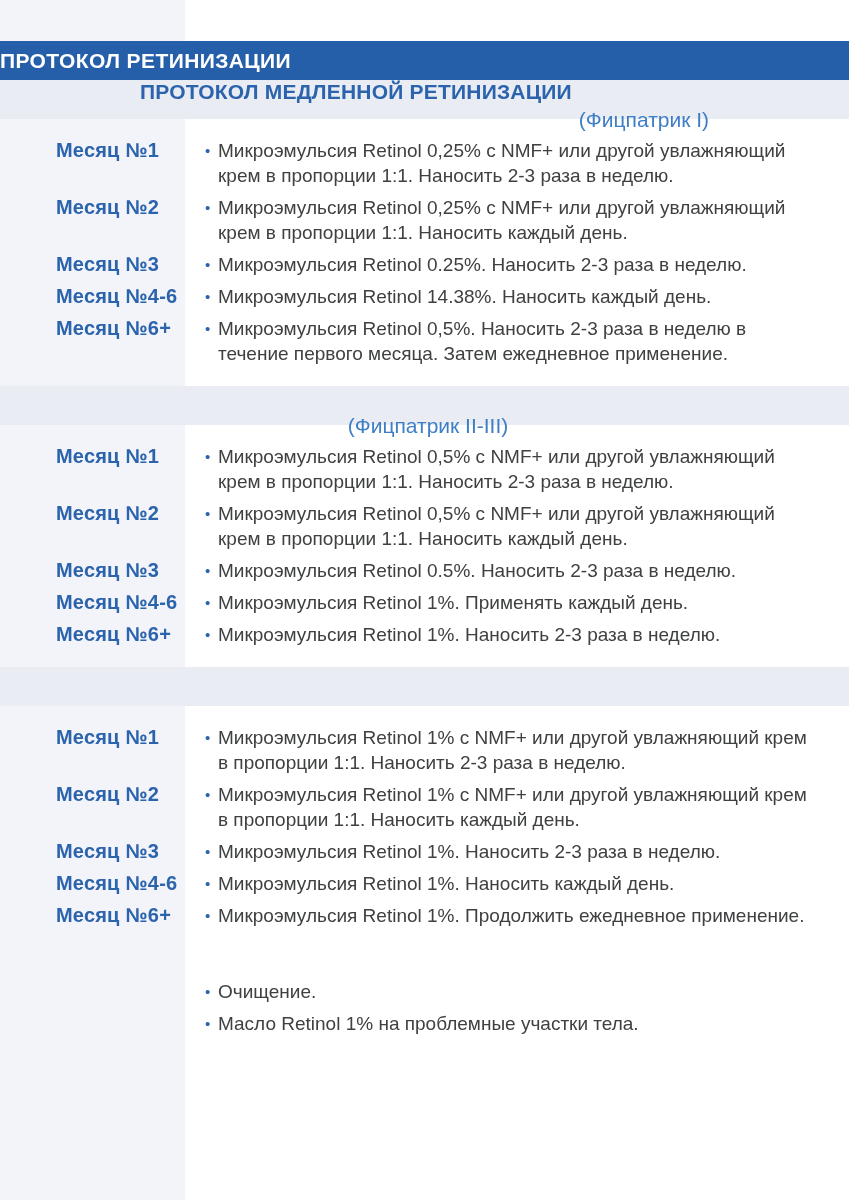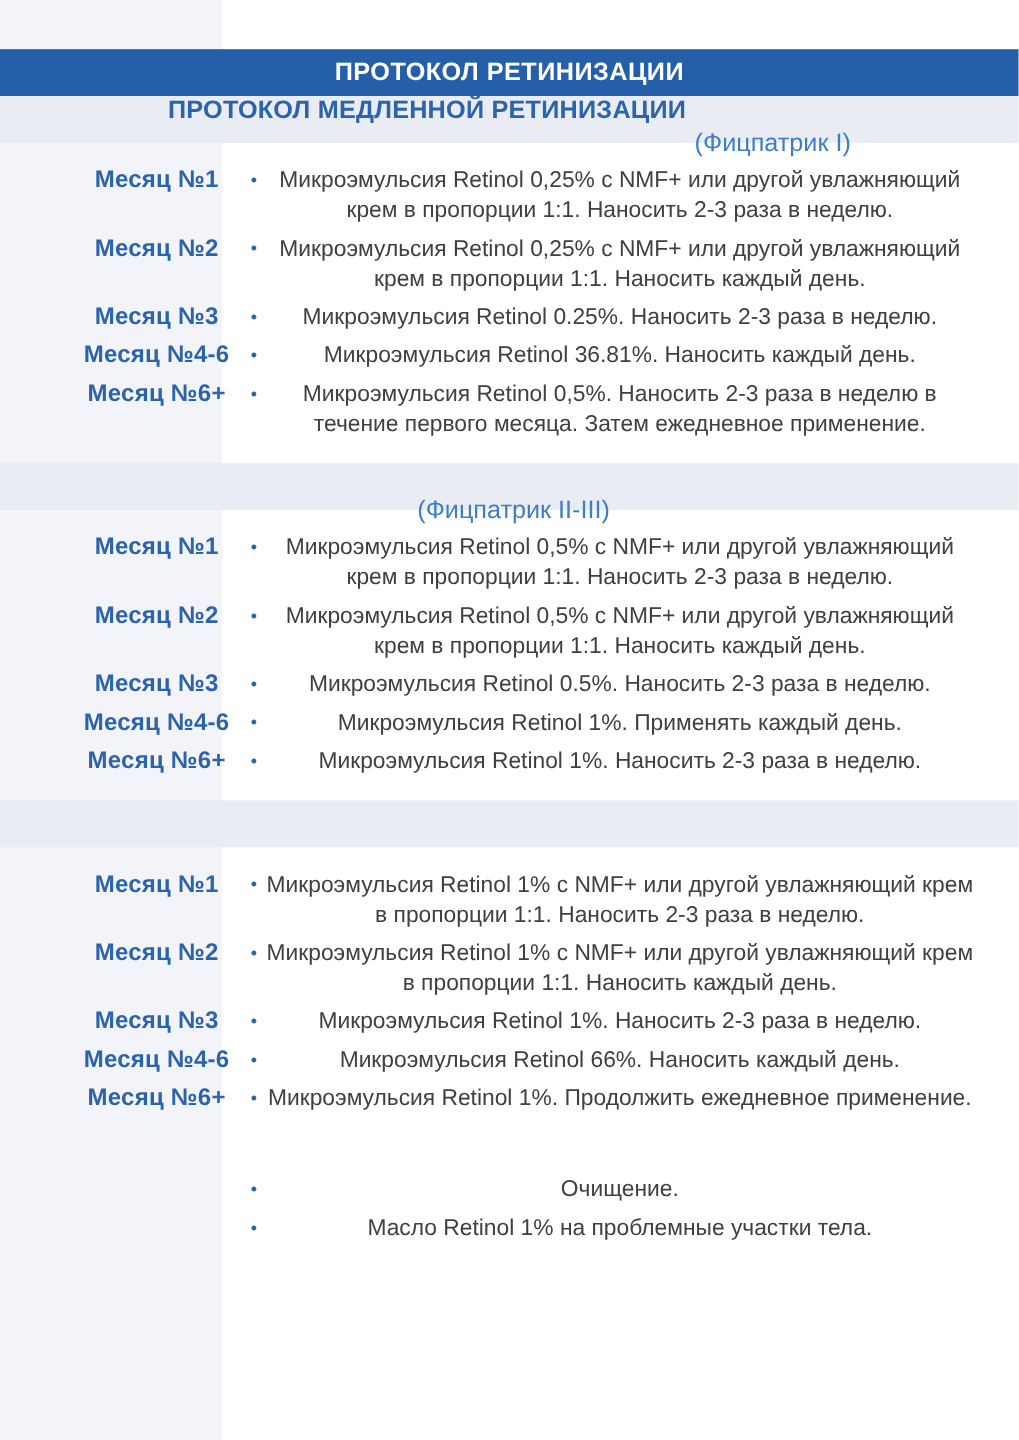--- a/index.html
+++ b/index.html
@@ -29,21 +29,20 @@
     background: var(--left-stripe);
   }
   .content { position: relative; }
   .main-header {
     margin-top: 41px;
     height: 39px;
     background: var(--title-bar-bg);
     color: var(--title-bar-text);
     display: flex;
     align-items: center;
-    justify-content: center;
     font-size: 21px;
     font-weight: bold;
     letter-spacing: 0.4px;
   }
   .section-header {
     height: 39px;
     background: var(--section-bar-bg);
     display: flex;
     align-items: flex-start;
     justify-content: center;
@@ -56,21 +55,20 @@
     letter-spacing: 0.2px;
   }
   .section-subtitle {
     color: var(--subtitle-blue);
     font-weight: normal;
     margin-left: 7px;
     margin-top: 28px;
   }
   .section-body {
     padding: 19px 34px 13px 56px;
-    text-align: center;
   }
   .protocol-section:nth-of-type(4) .section-body {
     padding-top: 31px;
   }
   .protocol-row {
     display: flex;
     margin-bottom: 7px;
   }
   .row-label {
     flex: 0 0 149px;
@@ -133,21 +131,21 @@
     <div class="row-content">
       <span class="bullet">•</span>
       <span class="row-text">Микроэмульсия Retinol 0.25%. Наносить 2-3 раза в неделю.</span>
     </div>
   </div>
 
   <div class="protocol-row">
     <div class="row-label">Месяц №4-6</div>
     <div class="row-content">
       <span class="bullet">•</span>
-      <span class="row-text">Микроэмульсия Retinol 36.81%. Наносить каждый день.</span>
+      <span class="row-text">Микроэмульсия Retinol 14.38%. Наносить каждый день.</span>
     </div>
   </div>
 
   <div class="protocol-row">
     <div class="row-label">Месяц №6+</div>
     <div class="row-content">
       <span class="bullet">•</span>
       <span class="row-text">Микроэмульсия Retinol 0,5%. Наносить 2-3 раза в неделю в течение первого месяца. Затем ежедневное применение.</span>
     </div>
   </div>
@@ -226,21 +224,21 @@
     <div class="row-content">
       <span class="bullet">•</span>
       <span class="row-text">Микроэмульсия Retinol 1%. Наносить 2-3 раза в неделю.</span>
     </div>
   </div>
 
   <div class="protocol-row">
     <div class="row-label">Месяц №4-6</div>
     <div class="row-content">
       <span class="bullet">•</span>
-      <span class="row-text">Микроэмульсия Retinol 66%. Наносить каждый день.</span>
+      <span class="row-text">Микроэмульсия Retinol 1%. Наносить каждый день.</span>
     </div>
   </div>
 
   <div class="protocol-row">
     <div class="row-label">Месяц №6+</div>
     <div class="row-content">
       <span class="bullet">•</span>
       <span class="row-text">Микроэмульсия Retinol 1%. Продолжить ежедневное применение.</span>
     </div>
   </div>

